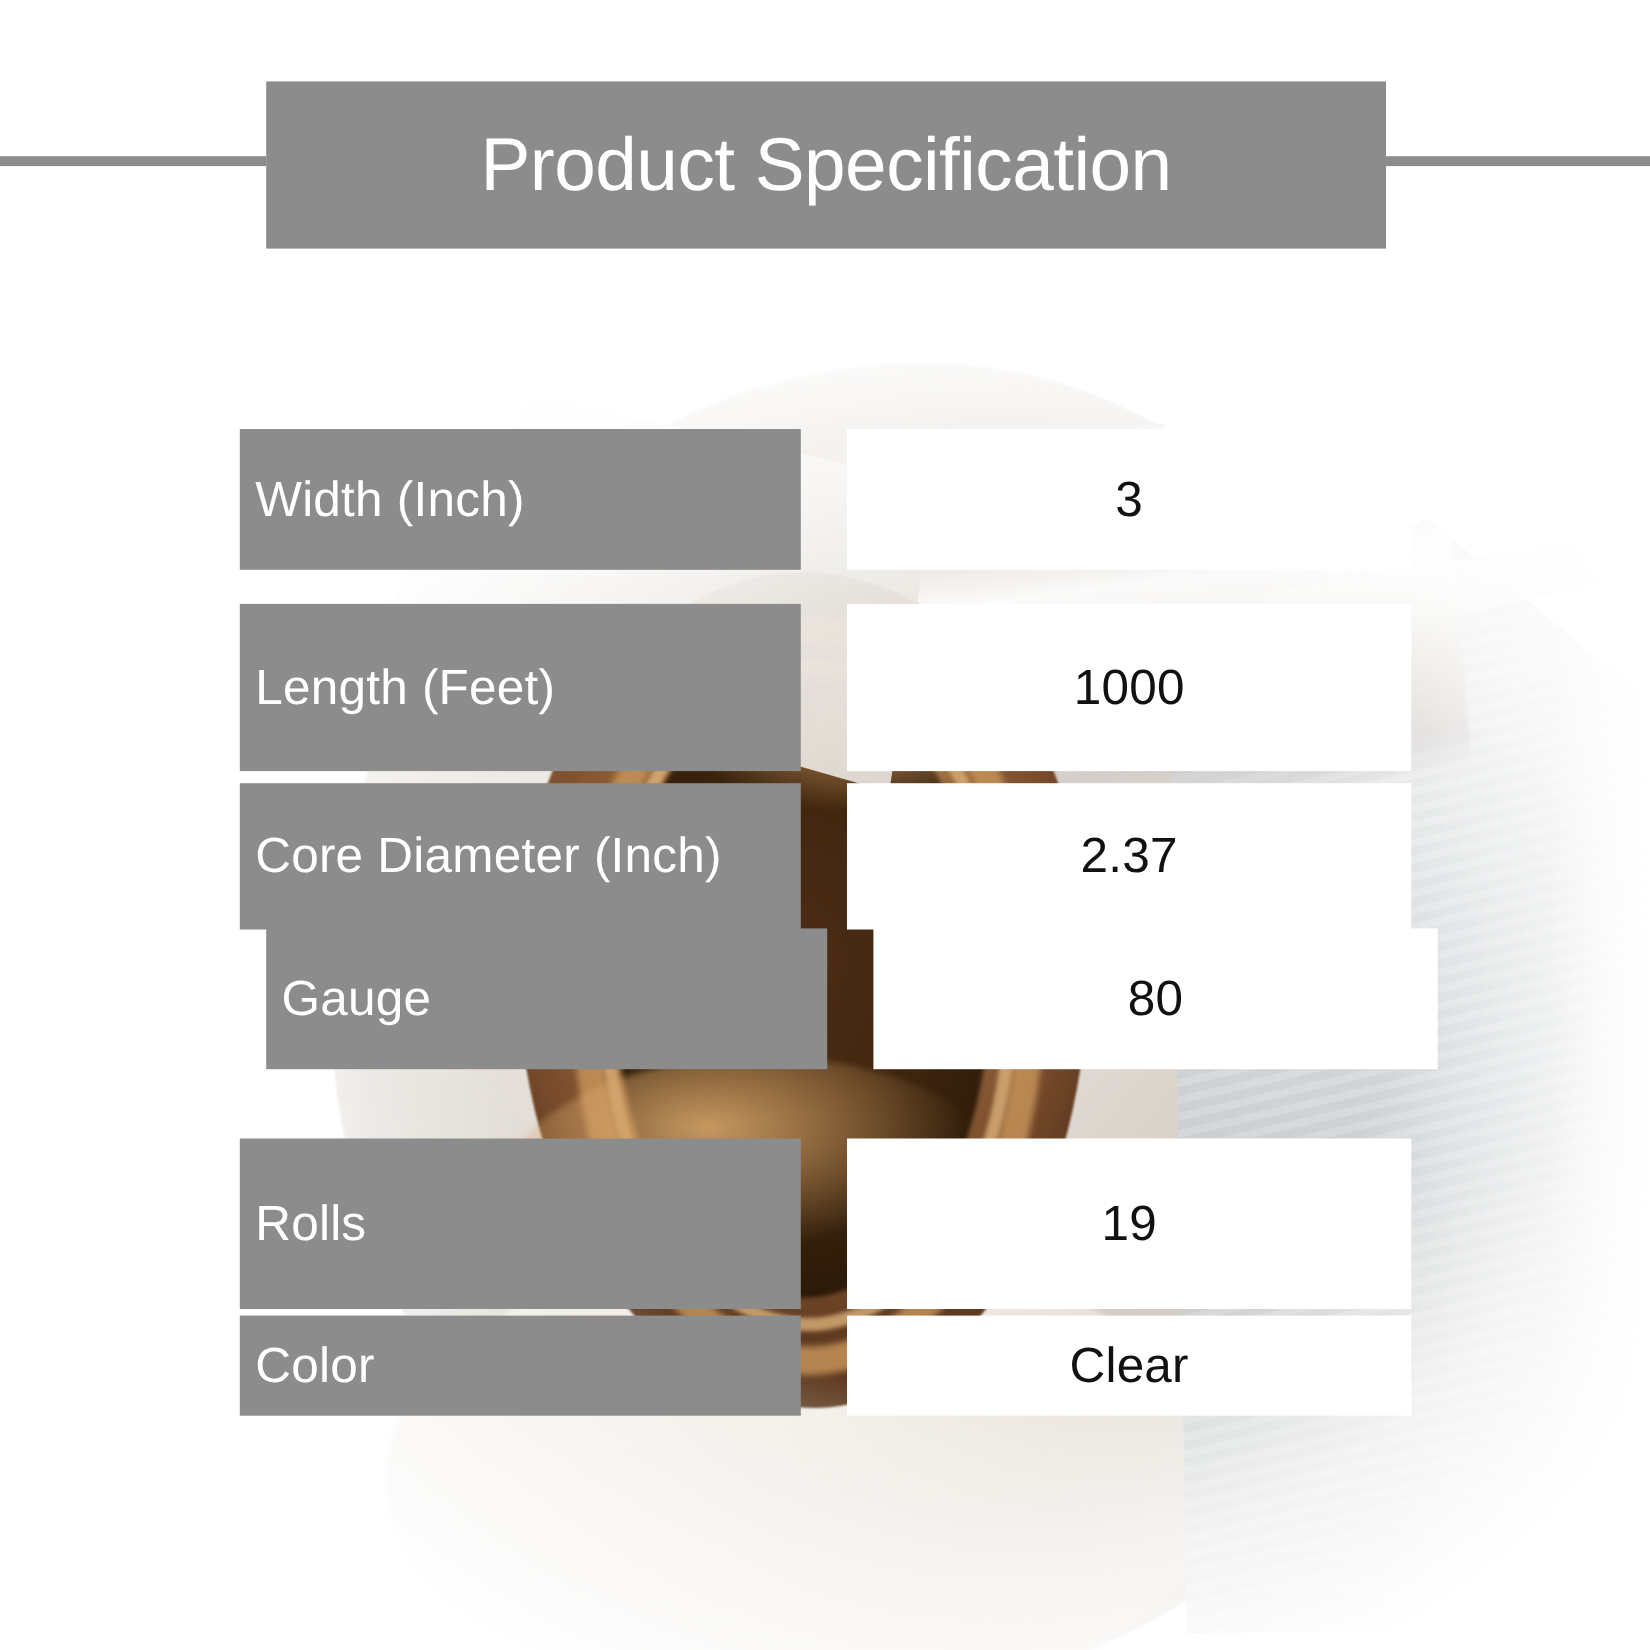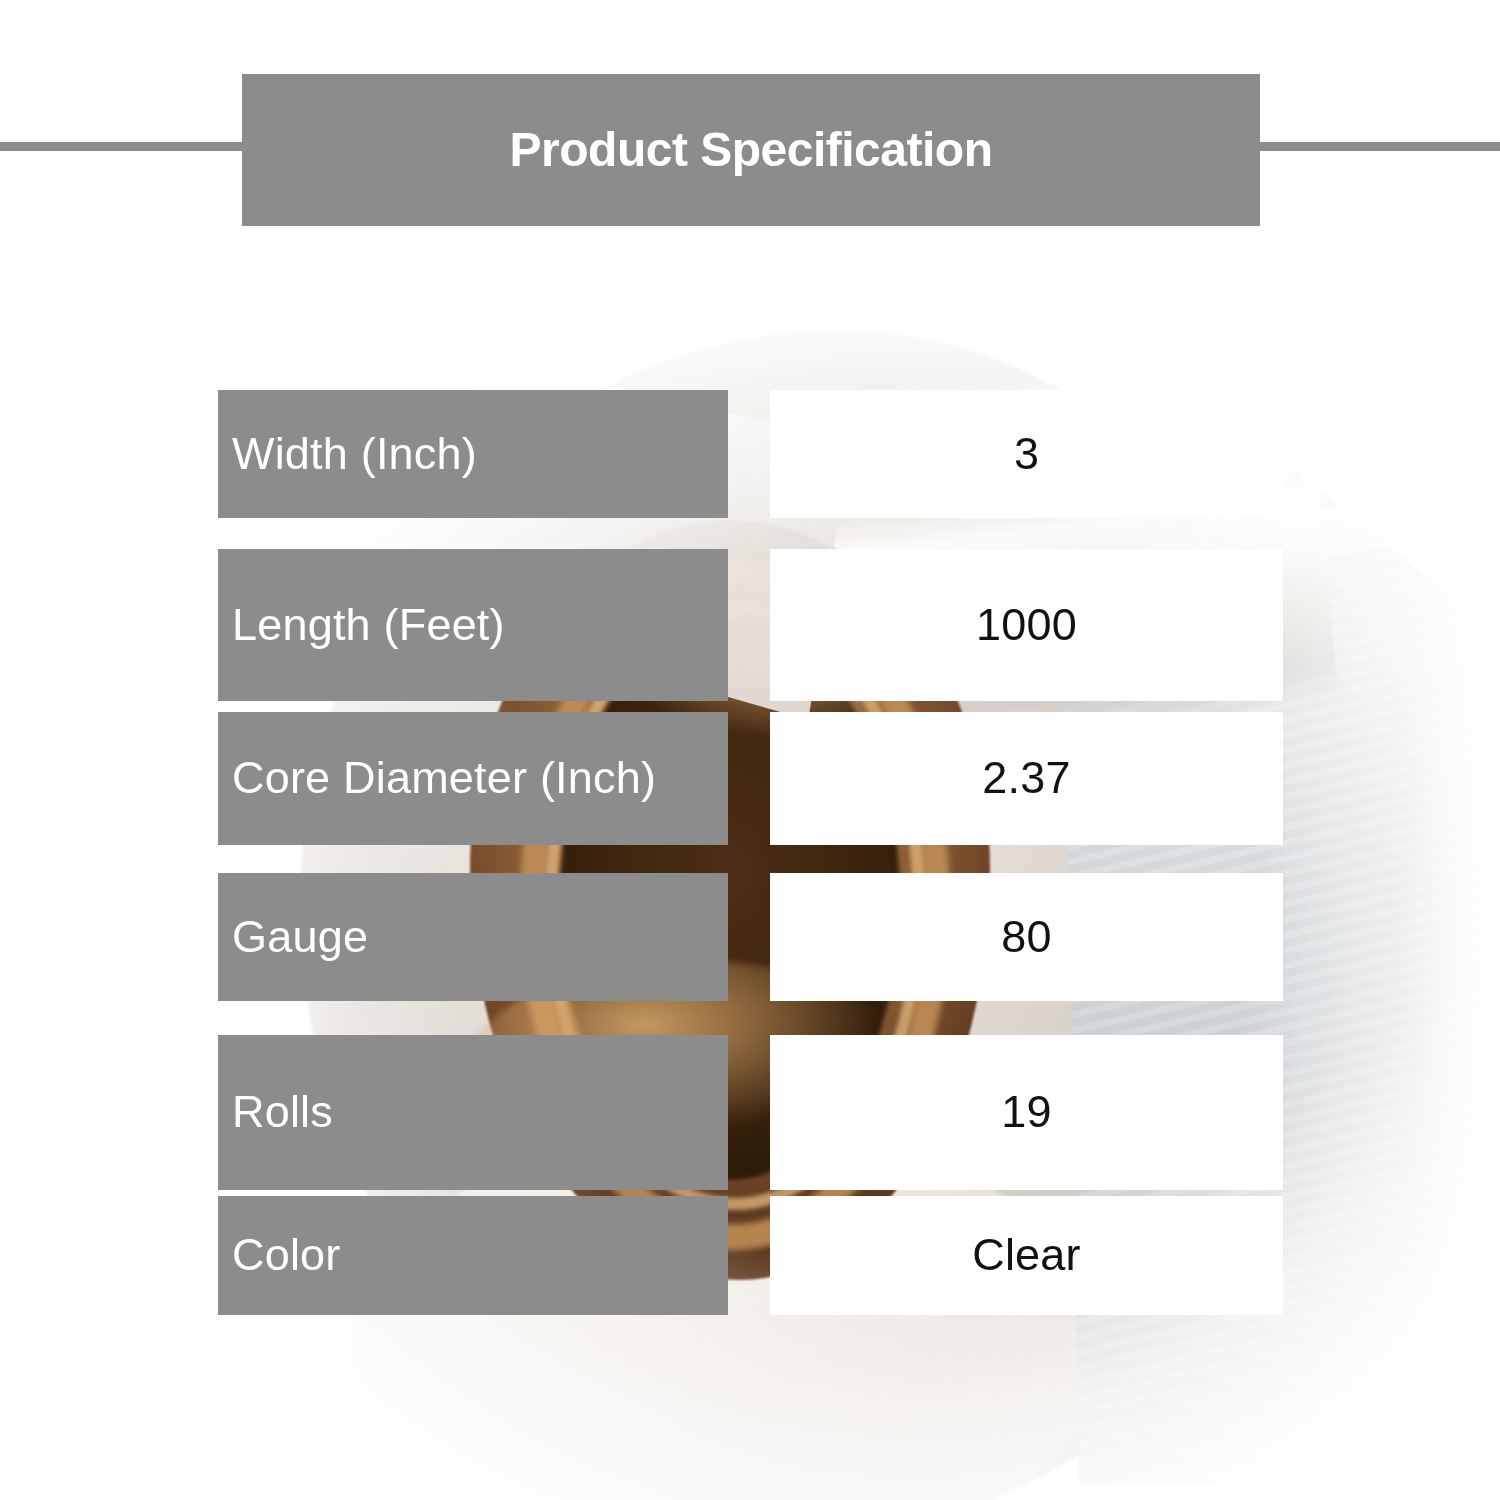--- a/index.html
+++ b/index.html
@@ -241,22 +241,22 @@
     top: 0px;
     width: 1018px;
     height: 152px;
     background: #8c8c8c;
     display: flex;
     align-items: center;
     justify-content: center;
   }
   .title-text {
     color: #ffffff;
-    font-size: 48px;
-    font-weight: 700;
+    font-size: 68px;
+    font-weight: 400;
     letter-spacing: -0.5px;
     line-height: 1;
     white-space: nowrap;
     font-family: "Liberation Sans", "DejaVu Sans", sans-serif;
   }
 
   
   .spec-table {
     position: absolute;
     left: 0;
@@ -301,23 +301,23 @@
     font-size: 45px;
     font-weight: 400;
     line-height: 1.08;
     letter-spacing: 0.2px;
   }
 
   
   #row-0 .cell-label, #row-0 .cell-value { top: 390px; height: 128px; }
   #row-1 .cell-label, #row-1 .cell-value { top: 549px; height: 152px; }
   #row-2 .cell-label, #row-2 .cell-value { top: 712px; height: 133px; }
-  #row-3 .cell-label, #row-3 .cell-value { top: 873px; height: 128px; }
+  #row-3 .cell-label, #row-3 .cell-value { top: 844px; height: 128px; margin-left: 24px; }
   #row-4 .cell-label, #row-4 .cell-value { top: 1035px; height: 155px; }
-  #row-5 .cell-label, #row-5 .cell-value { top: 1196px; height: 119px; }
+  #row-5 .cell-label, #row-5 .cell-value { top: 1196px; height: 91px; }
 
   
   #row-0 .cell-value { width: 513px; }
 </style>
 </head>
 <body>
 
 <div class="canvas">
 
   <div class="photo-layer">

